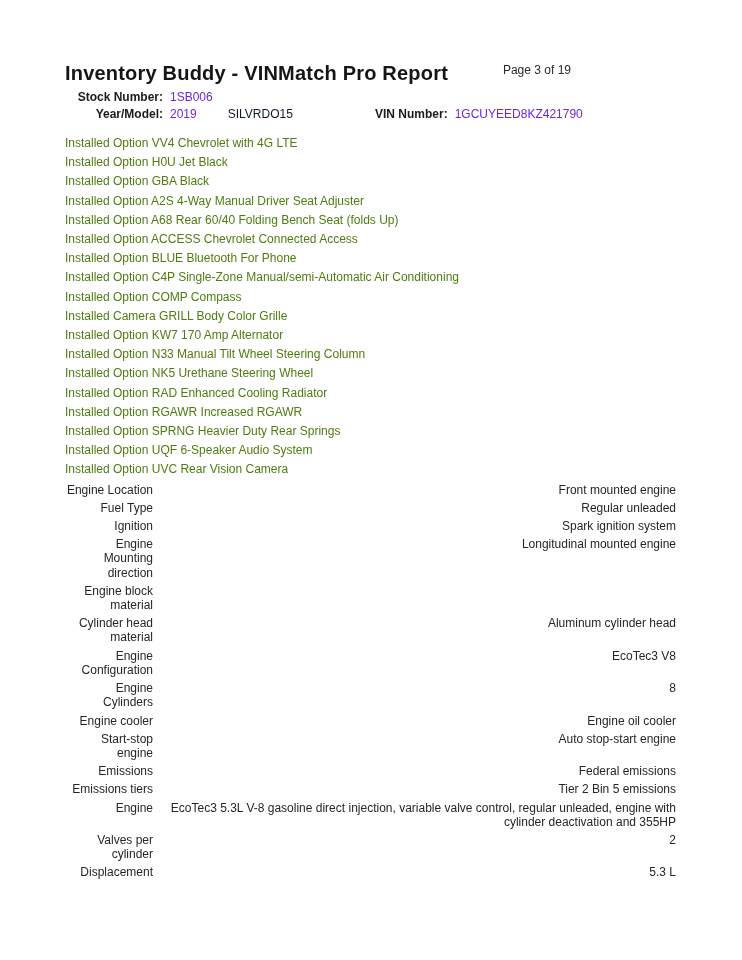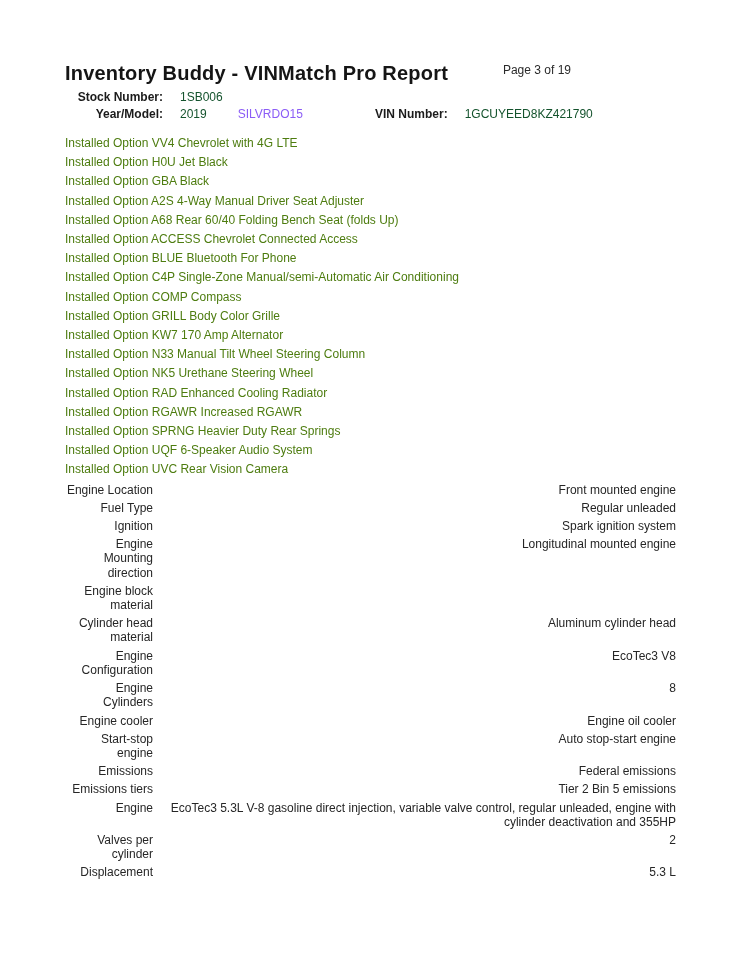--- a/index.html
+++ b/index.html
@@ -53,27 +53,27 @@
     white-space: nowrap;
   }
   .meta-label {
     display: inline-block;
     width: 98px;
     text-align: right;
     font-weight: 700;
     color: #1b1b1b;
   }
   .meta-value {
-    margin-left: 17px;
-    color: #14532d;
+    margin-left: 7px;
+    color: #6d28d9;
     text-align: right;
   }
   .model-value {
     margin-left: 31px;
-    color: #8b5cf6;
+    color: #0f172a;
   }
   .vin-block {
     position: absolute;
     left: 310px;
     top: 17px;
   }
   .vin-label {
     font-weight: 700;
     color: #1b1b1b;
   }
@@ -134,21 +134,21 @@
 
   <div class="option-line">Installed Option VV4 Chevrolet with 4G LTE</div>
       <div class="option-line">Installed Option H0U Jet Black</div>
       <div class="option-line">Installed Option GBA Black</div>
       <div class="option-line">Installed Option A2S 4-Way Manual Driver Seat Adjuster</div>
       <div class="option-line">Installed Option A68 Rear 60/40 Folding Bench Seat (folds Up)</div>
       <div class="option-line">Installed Option ACCESS Chevrolet Connected Access</div>
       <div class="option-line">Installed Option BLUE Bluetooth For Phone</div>
       <div class="option-line">Installed Option C4P Single-Zone Manual/semi-Automatic Air Conditioning</div>
       <div class="option-line">Installed Option COMP Compass</div>
-      <div class="option-line">Installed Option GRILL Body Color Grille</div>
+      <div class="option-line">Installed Camera GRILL Body Color Grille</div>
       <div class="option-line">Installed Option KW7 170 Amp Alternator</div>
       <div class="option-line">Installed Option N33 Manual Tilt Wheel Steering Column</div>
       <div class="option-line">Installed Option NK5 Urethane Steering Wheel</div>
       <div class="option-line">Installed Option RAD Enhanced Cooling Radiator</div>
       <div class="option-line">Installed Option RGAWR Increased RGAWR</div>
       <div class="option-line">Installed Option SPRNG Heavier Duty Rear Springs</div>
       <div class="option-line">Installed Option UQF 6-Speaker Audio System</div>
       <div class="option-line">Installed Option UVC Rear Vision Camera</div>
     </div>
 

